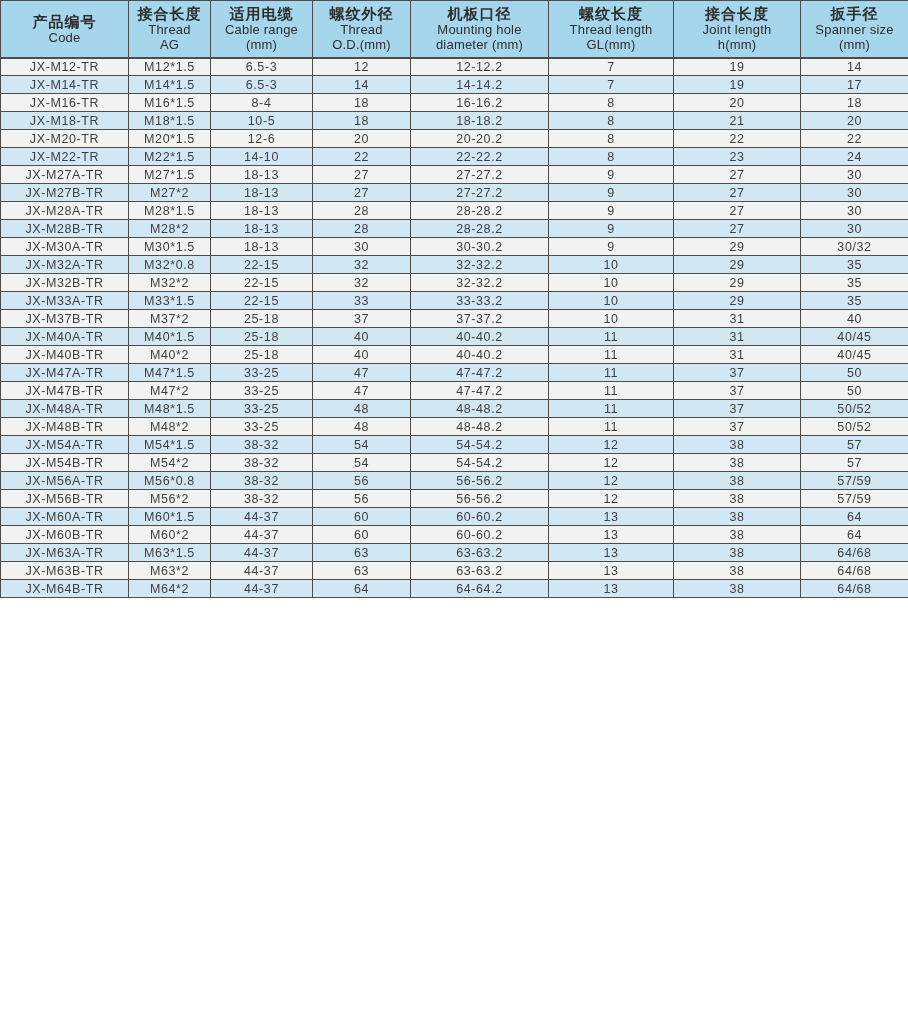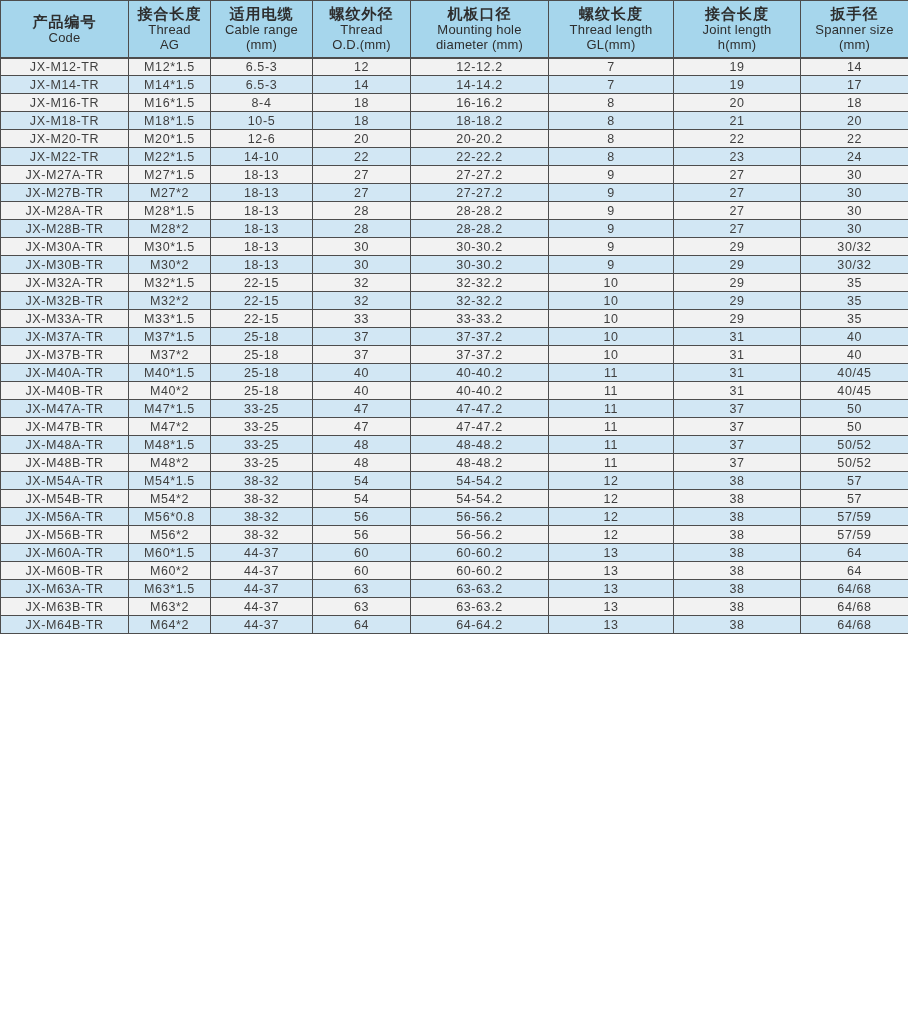--- a/index.html
+++ b/index.html
@@ -223,32 +223,22 @@
         <td>JX-M30A-TR</td>
         <td>M30*1.5</td>
         <td>18-13</td>
         <td>30</td>
         <td>30-30.2</td>
         <td>9</td>
         <td>29</td>
         <td>30/32</td>
       </tr>
       <tr>
-        <td>JX-M30B-TR</td>
-        <td>M30*2</td>
-        <td>18-13</td>
-        <td>30</td>
-        <td>30-30.2</td>
-        <td>9</td>
-        <td>29</td>
-        <td>30/32</td>
-      </tr>
-      <tr>
         <td>JX-M32A-TR</td>
-        <td>M32*1.5</td>
+        <td>M32*0.8</td>
         <td>22-15</td>
         <td>32</td>
         <td>32-32.2</td>
         <td>10</td>
         <td>29</td>
         <td>35</td>
       </tr>
       <tr>
         <td>JX-M32B-TR</td>
         <td>M32*2</td>
@@ -263,30 +253,20 @@
         <td>JX-M33A-TR</td>
         <td>M33*1.5</td>
         <td>22-15</td>
         <td>33</td>
         <td>33-33.2</td>
         <td>10</td>
         <td>29</td>
         <td>35</td>
       </tr>
       <tr>
-        <td>JX-M37A-TR</td>
-        <td>M37*1.5</td>
-        <td>25-18</td>
-        <td>37</td>
-        <td>37-37.2</td>
-        <td>10</td>
-        <td>31</td>
-        <td>40</td>
-      </tr>
-      <tr>
         <td>JX-M37B-TR</td>
         <td>M37*2</td>
         <td>25-18</td>
         <td>37</td>
         <td>37-37.2</td>
         <td>10</td>
         <td>31</td>
         <td>40</td>
       </tr>
       <tr>

